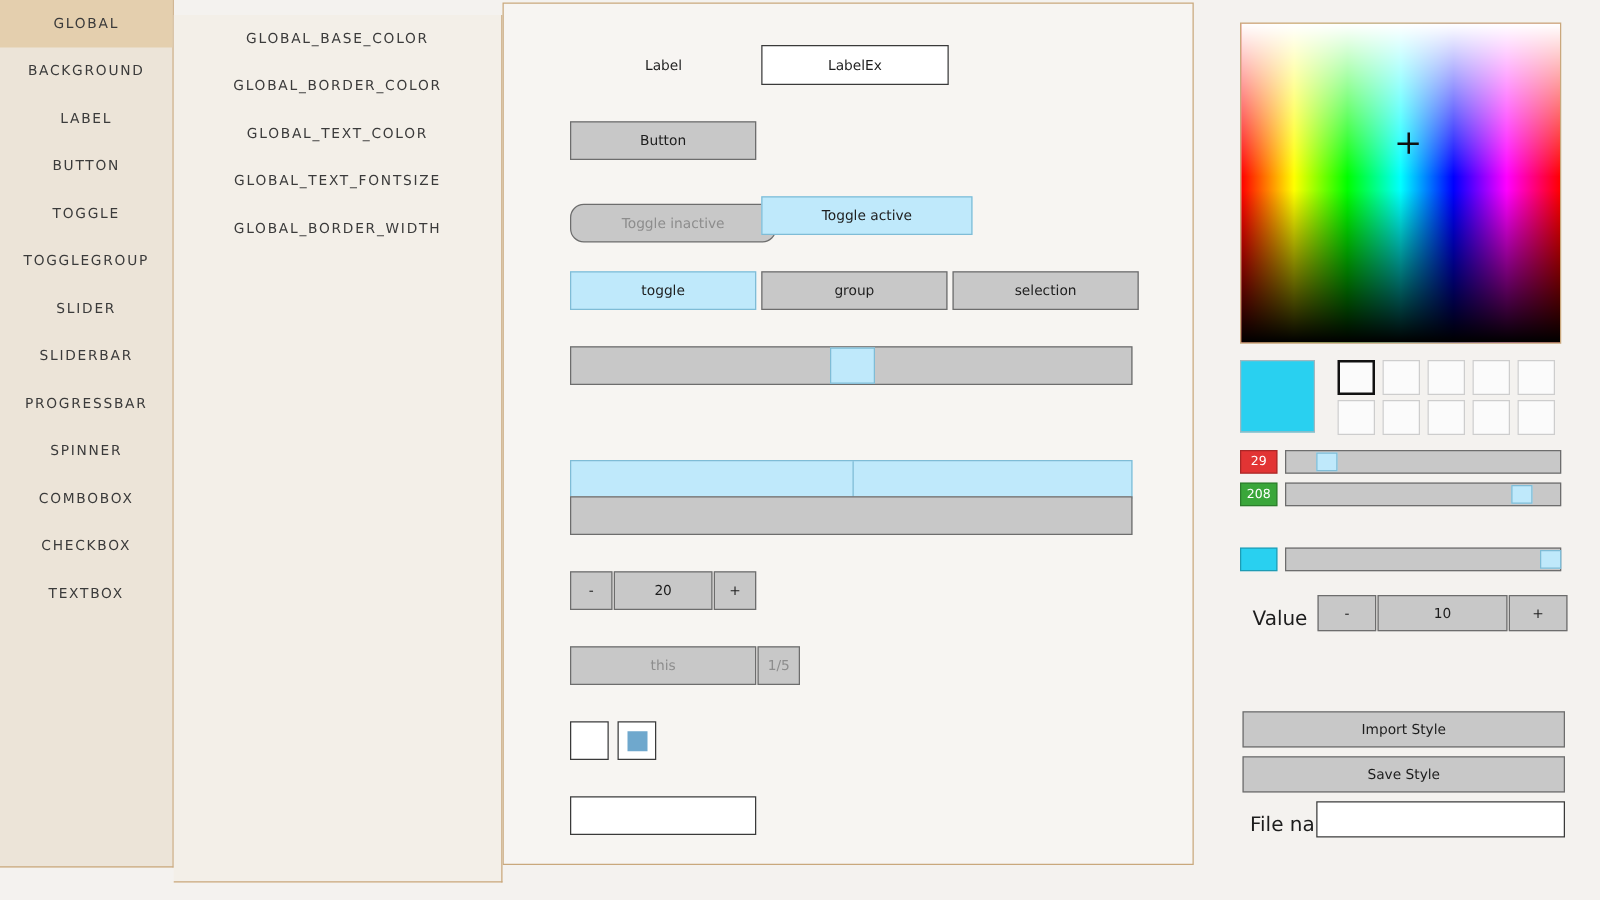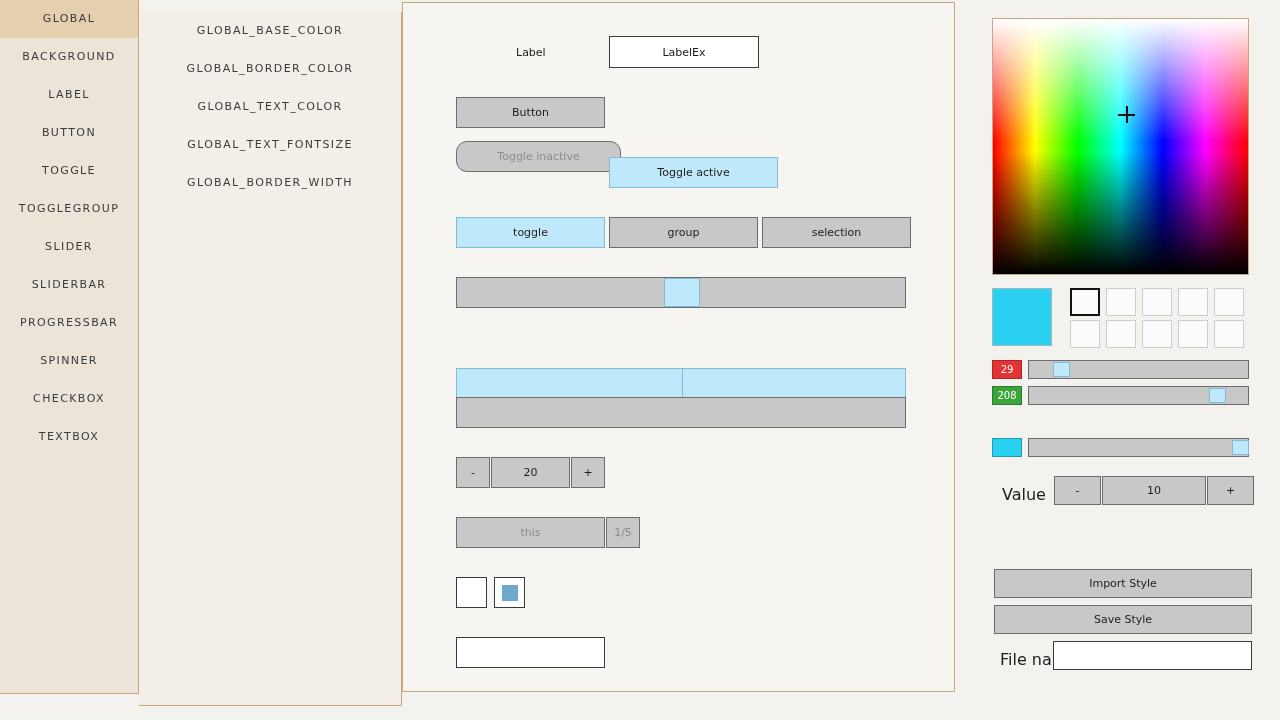--- a/index.html
+++ b/index.html
@@ -288,20 +288,21 @@
     <div class="side-item active"><span>GLOBAL</span></div>
     <div class="side-item"><span>BACKGROUND</span></div>
     <div class="side-item"><span>LABEL</span></div>
     <div class="side-item"><span>BUTTON</span></div>
     <div class="side-item"><span>TOGGLE</span></div>
     <div class="side-item"><span>TOGGLEGROUP</span></div>
     <div class="side-item"><span>SLIDER</span></div>
     <div class="side-item"><span>SLIDERBAR</span></div>
     <div class="side-item"><span>PROGRESSBAR</span></div>
     <div class="side-item"><span>SPINNER</span></div>
+    <div class="side-item"><span>COMBOBOX</span></div>
     <div class="side-item"><span>CHECKBOX</span></div>
     <div class="side-item"><span>TEXTBOX</span></div>
   </div>
 
   <div class="props">
     <div class="prop-item"><span>GLOBAL_BASE_COLOR</span></div>
     <div class="prop-item"><span>GLOBAL_BORDER_COLOR</span></div>
     <div class="prop-item"><span>GLOBAL_TEXT_COLOR</span></div>
     <div class="prop-item"><span>GLOBAL_TEXT_FONTSIZE</span></div>
     <div class="prop-item"><span>GLOBAL_BORDER_WIDTH</span></div>
@@ -311,21 +312,21 @@
 
     <div class="row label-static" style="left:113px; top:43px;">Label</div>
     <div class="row tb" style="left:206px; top:33px; width:150px; height:32px;">
       <span>LabelEx</span>
     </div>
 
     <div class="row btn" style="left:53px; top:94px; width:149px; height:31px;">
       <span>Button</span>
     </div>
 
-    <div class="row btn inactive" style="left:53px; top:138px; width:165px; height:31px;border-radius:11px;">
+    <div class="row btn inactive" style="left:53px; top:160px; width:165px; height:31px;border-radius:11px;">
       <span>Toggle inactive</span>
     </div>
     <div class="row btn active-blue" style="left:206px; top:154px; width:169px; height:31px;">
       <span>Toggle active</span>
     </div>
 
     <div class="row btn sel-blue" style="left:53px; top:214px; width:149px; height:31px;">
       <span>toggle</span>
     </div>
     <div class="row btn" style="left:206px; top:214px; width:149px; height:31px;">

